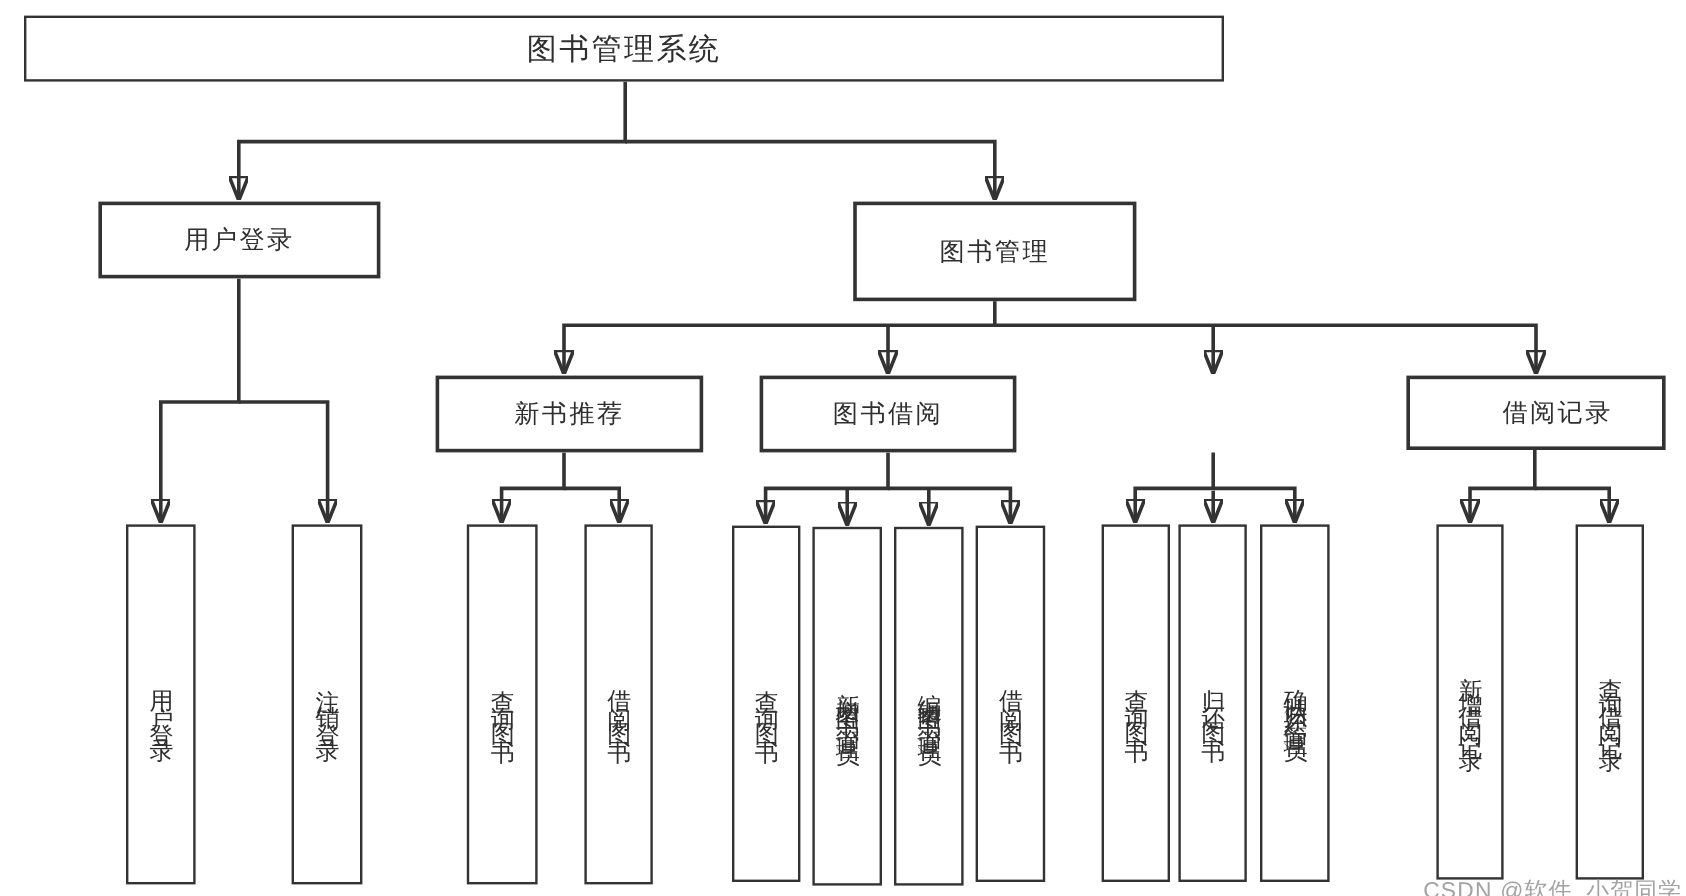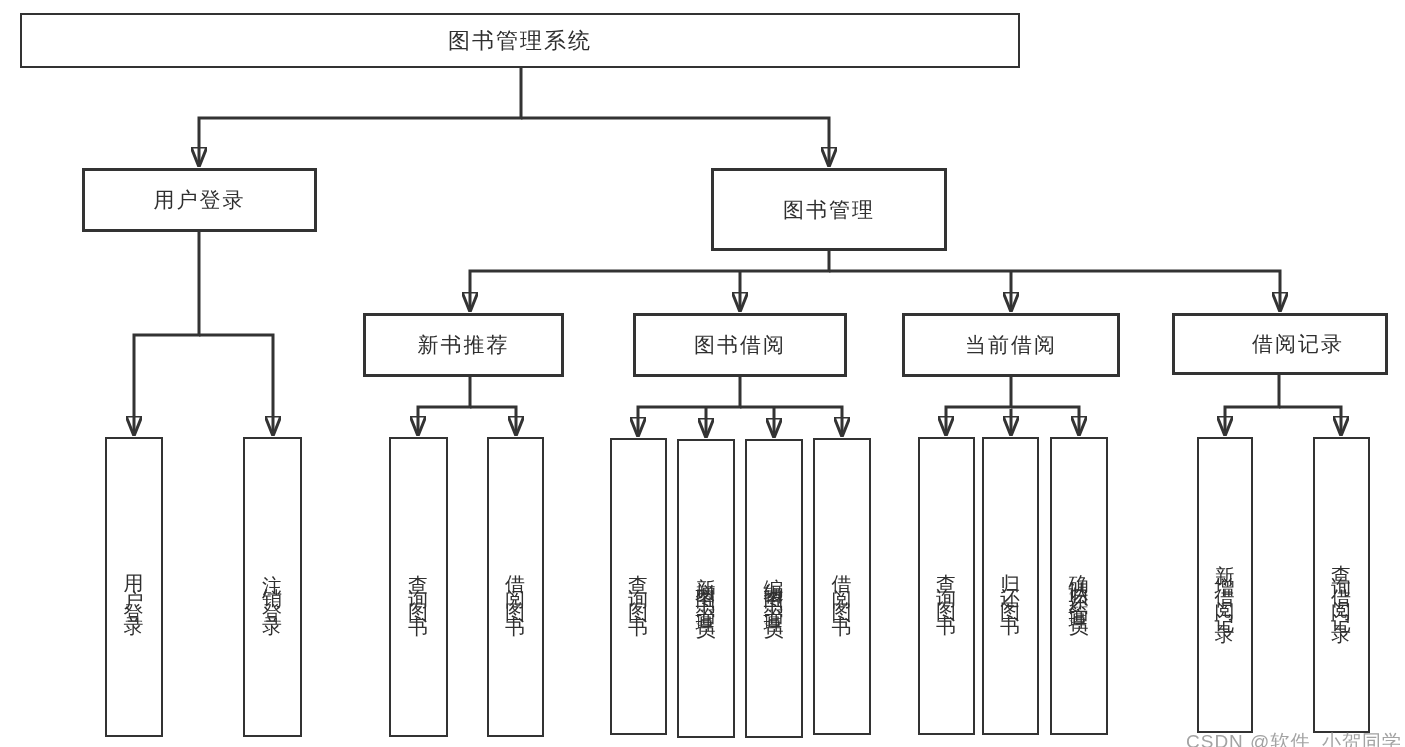--- a/index.html
+++ b/index.html
@@ -22,41 +22,41 @@
   .arrowhead{fill:var(--line-color);stroke:none;}
 
   .node{
     position:absolute;
     box-sizing:border-box;
     background:#ffffff;
     display:flex;align-items:center;justify-content:center;
     text-align:center;
   }
   .h-node{border:3px solid var(--line-color);font-size:21px;letter-spacing:2px;}
-  .root-node{border:2px solid var(--line-color);font-size:22px;letter-spacing:2px;}
+  .root-node{border:2px solid var(--line-color);font-size:25px;letter-spacing:2px;}
   .leaf{
     border:2px solid var(--line-color);
     font-size:20px;
   }
   .leaf .vtext{
     writing-mode:vertical-rl;
     text-orientation:mixed;
     letter-spacing:14px;
     line-height:1;
     white-space:nowrap;
   }
   .leaf.dense .vtext{letter-spacing:6px;}
   .leaf.mid .vtext{letter-spacing:12px;}
 
   
   #node-root{left:20px;top:13px;width:1000px;height:55px;}
   #node-user-login{left:82px;top:168px;width:235px;height:64px;}
   #node-book-management{left:711px;top:168px;width:236px;height:83px;}
 
-  #node-new-book{left:363px;top:313px;width:201px;height:64px;justify-content:center;}
+  #node-new-book{left:363px;top:313px;width:223px;height:64px;justify-content:center;}
   #node-book-borrow{left:633px;top:313px;width:214px;height:64px;}
   #node-current-borrow{left:902px;top:313px;width:218px;height:64px;}
   #node-borrow-records{left:1172px;top:313px;width:216px;height:62px;padding-left:36px;}
 
   #leaf-user-login{left:105px;top:437px;width:58px;height:300px;}
   #leaf-logout{left:243px;top:437px;width:59px;height:300px;}
 
   #leaf-nb-query{left:389px;top:437px;width:59px;height:300px;}
   #leaf-nb-borrow{left:487px;top:437px;width:57px;height:300px;}
 
@@ -147,23 +147,20 @@
   <div class="node h-node" id="node-book-management">
     <span>图书管理</span>
   </div>
 
   <div class="node h-node" id="node-new-book">
     <span>新书推荐</span>
   </div>
   <div class="node h-node" id="node-book-borrow">
     <span>图书借阅</span>
   </div>
-  <div class="node h-node" id="node-current-borrow">
-    <span>当前借阅</span>
-  </div>
   <div class="node h-node" id="node-borrow-records">
     <span>借阅记录</span>
   </div>
 
   <div class="node leaf" id="leaf-user-login">
     <span class="vtext">用户登录</span>
   </div>
   <div class="node leaf" id="leaf-logout">
     <span class="vtext">注销登录</span>
   </div>

